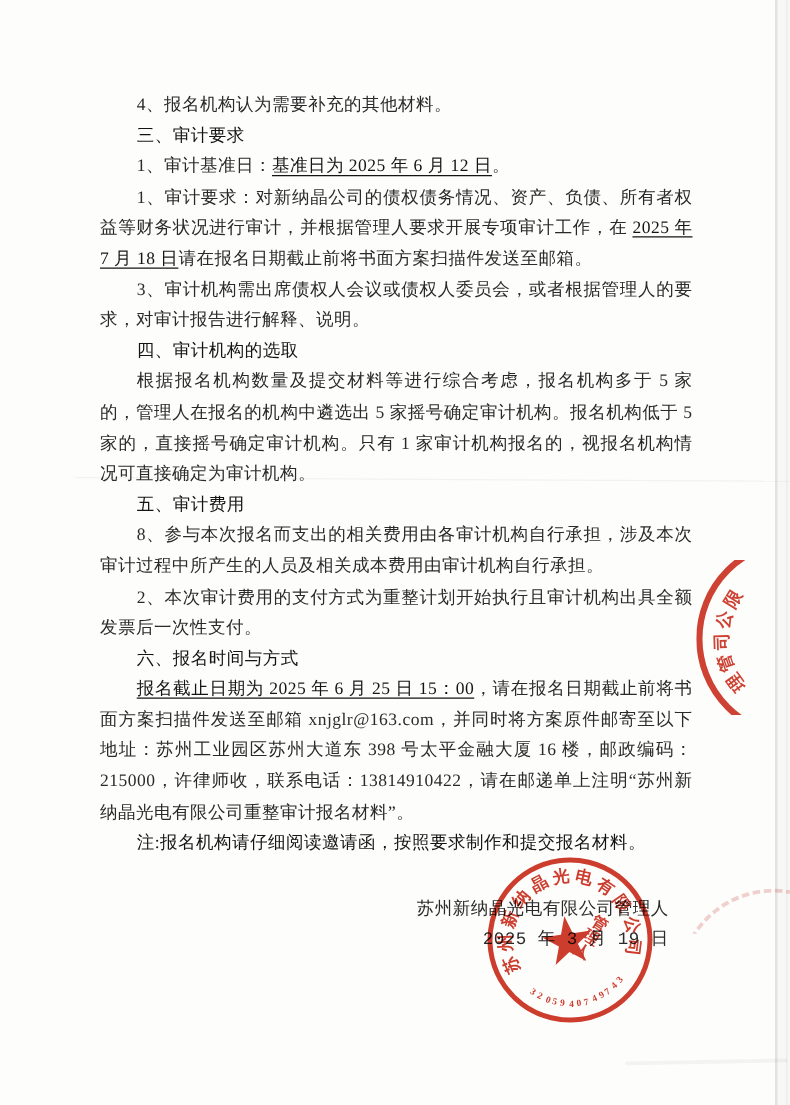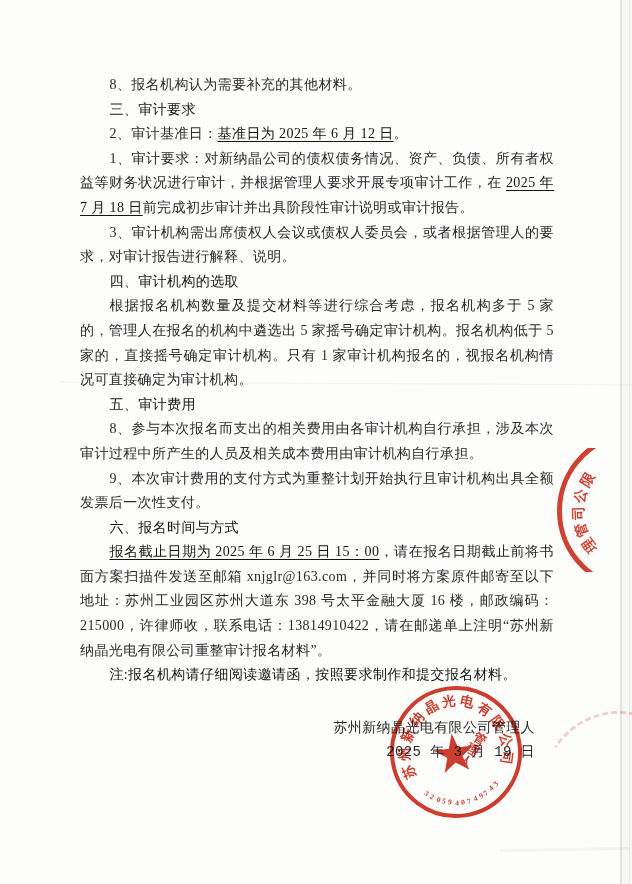--- a/index.html
+++ b/index.html
@@ -66,33 +66,33 @@
 </head>
 <body>
 
 <div class="scan-strip"></div>
 <div class="scan-line-1"></div>
 <div class="scan-line-2"></div>
 <div class="fold-line"></div>
 <div class="bottom-streak"></div>
 
 <div class="content">
-  <p>8、报名机构认为需要补充的其他材料。</p>
+  <p>4、报名机构认为需要补充的其他材料。</p>
 
   <p class="hd">三、审计要求</p>
-  <p><span>2、审计基准日：</span><span class="em">基准日为 2025 年 6 月 12 日</span><span>。</span></p>
-  <p><span>1、审计要求：对新纳晶公司的债权债务情况、资产、负债、所有者权益等财务状况进行审计，并根据管理人要求开展专项审计工作，在 </span><span class="em">2025 年 7 月 18 日</span><span>前完成初步审计并出具阶段性审计说明或审计报告。</span></p>
+  <p><span>1、审计基准日：</span><span class="em">基准日为 2025 年 6 月 12 日</span><span>。</span></p>
+  <p><span>1、审计要求：对新纳晶公司的债权债务情况、资产、负债、所有者权益等财务状况进行审计，并根据管理人要求开展专项审计工作，在 </span><span class="em">2025 年 7 月 18 日</span><span>请在报名日期截止前将书面方案扫描件发送至邮箱。</span></p>
   <p>3、审计机构需出席债权人会议或债权人委员会，或者根据管理人的要求，对审计报告进行解释、说明。</p>
 
   <p class="hd">四、审计机构的选取</p>
   <p>根据报名机构数量及提交材料等进行综合考虑，报名机构多于 5 家的，管理人在报名的机构中遴选出 5 家摇号确定审计机构。报名机构低于 5 家的，直接摇号确定审计机构。只有 1 家审计机构报名的，视报名机构情况可直接确定为审计机构。</p>
 
   <p class="hd">五、审计费用</p>
   <p>8、参与本次报名而支出的相关费用由各审计机构自行承担，涉及本次审计过程中所产生的人员及相关成本费用由审计机构自行承担。</p>
-  <p>9、本次审计费用的支付方式为重整计划开始执行且审计机构出具全额发票后一次性支付。</p>
+  <p>2、本次审计费用的支付方式为重整计划开始执行且审计机构出具全额发票后一次性支付。</p>
 
   <p class="hd">六、报名时间与方式</p>
   <p><span class="em">报名截止日期为 2025 年 6 月 25 日 15：00</span><span>，请在报名日期截止前将书面方案扫描件发送至邮箱 xnjglr@163.com，并同时将方案原件邮寄至以下地址：苏州工业园区苏州大道东 398 号太平金融大厦 16 楼，邮政编码：215000，许律师收，联系电话：13814910422，请在邮递单上注明“苏州新纳晶光电有限公司重整审计报名材料”。</span></p>
 
   <p class="note">注:报名机构请仔细阅读邀请函，按照要求制作和提交报名材料。</p>
 
   <div class="sig">
     <div>苏州新纳晶光电有限公司管理人</div>
     <div>2025 年 3 月 19 日</div>
   </div>

